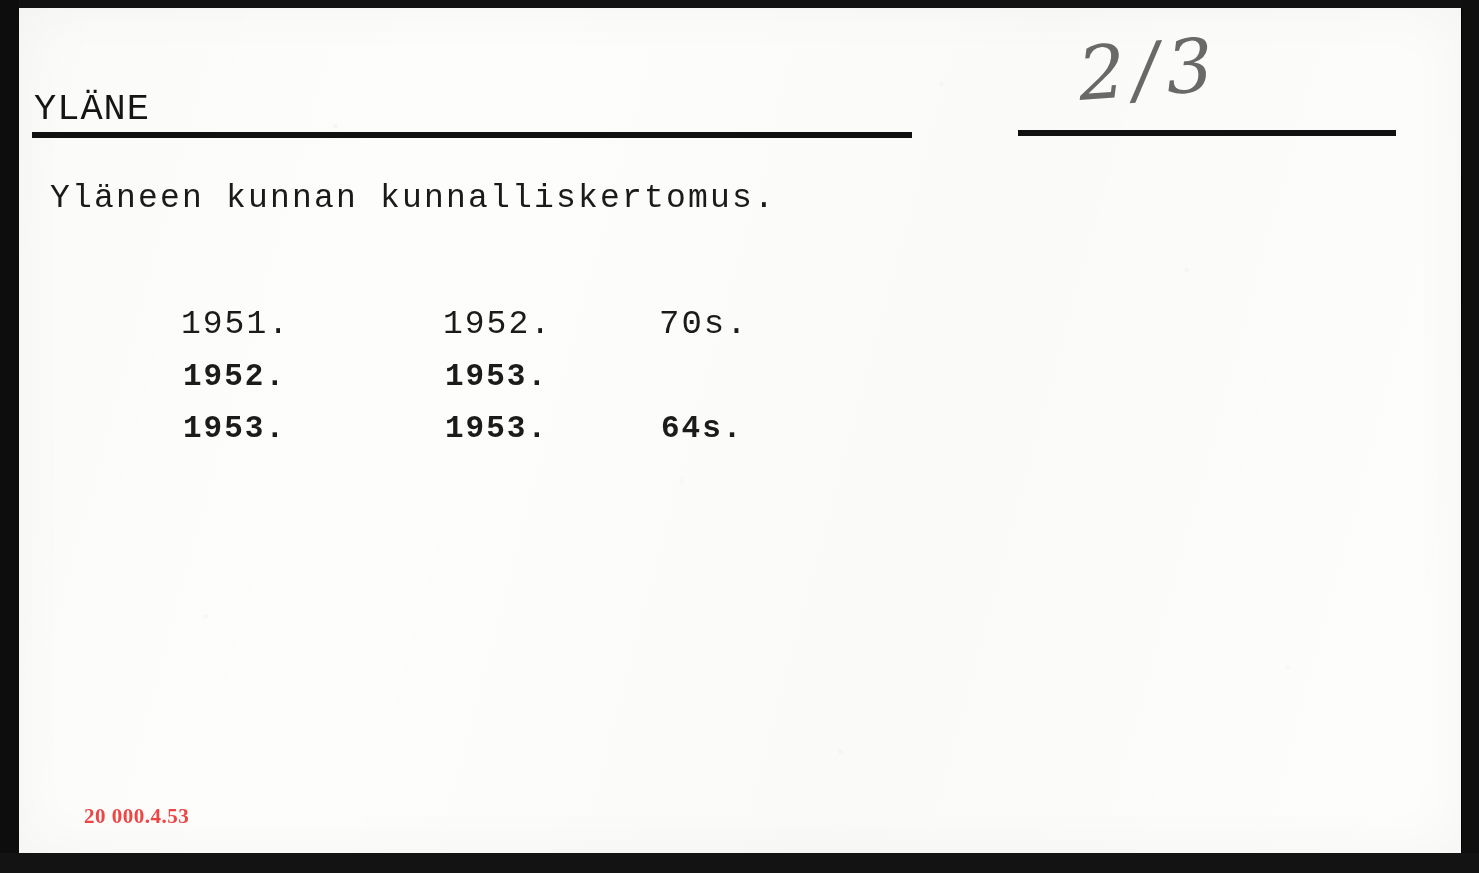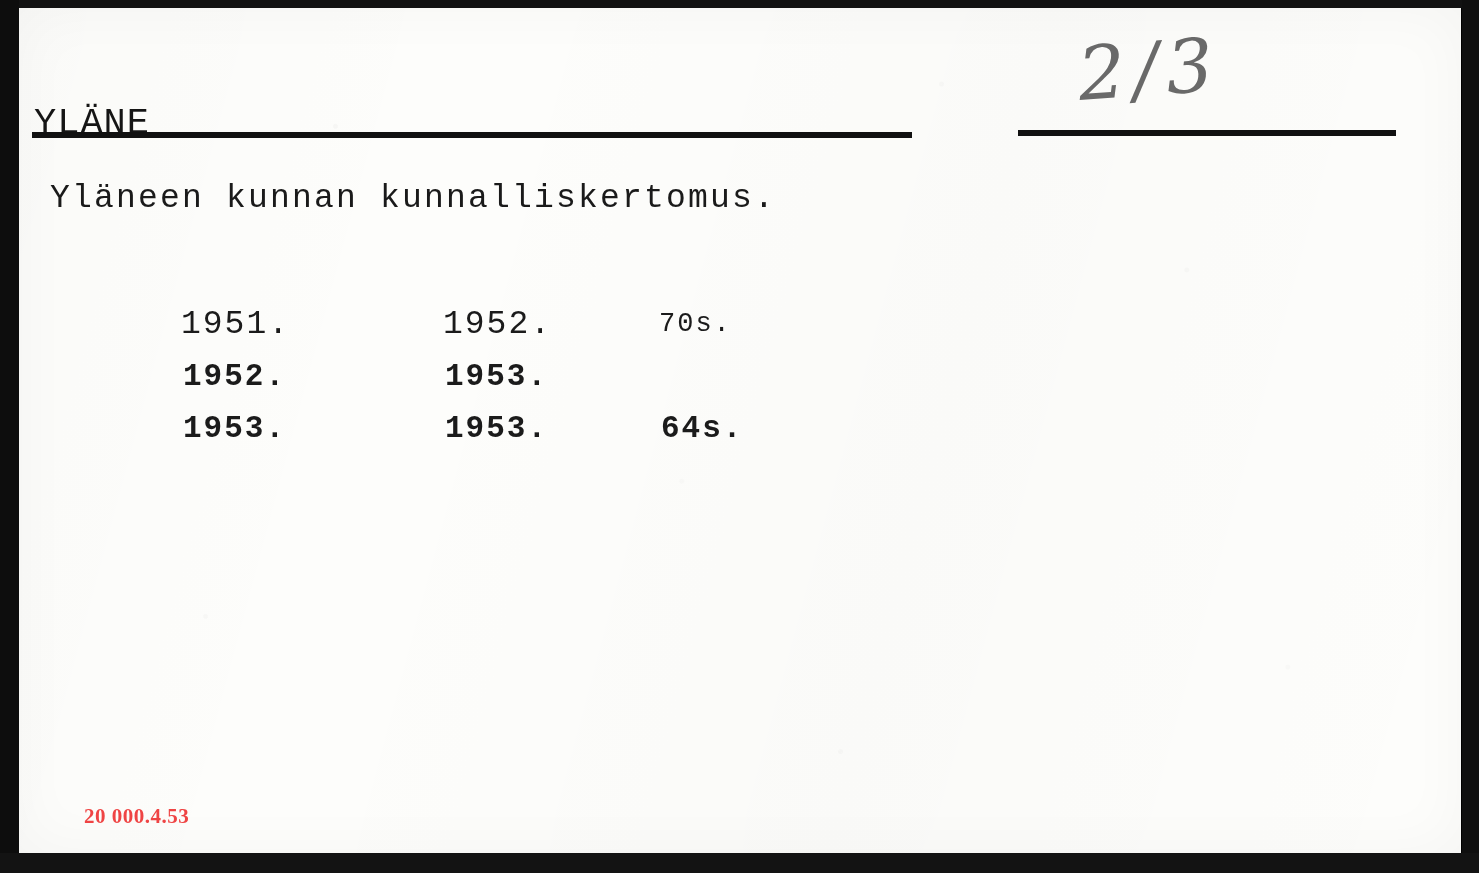--- a/index.html
+++ b/index.html
@@ -74,21 +74,21 @@
     right: 0;
     top: 0;
     height: 8px;
     background: #121212;
   }
 
   
   .heading {
     position: absolute;
     left: 16px;
-    top: 94px;
+    top: 80px;
     font-size: 37px;
     letter-spacing: 1px;
     color: #151515;
     white-space: pre;
   }
   .heading-rule {
     position: absolute;
     left: 14px;
     top: 124px;
     width: 880px;
@@ -138,21 +138,21 @@
   .row {
     display: flex;
     height: 52px;
     align-items: center;
     white-space: pre;
     color: #1b1b1b;
     letter-spacing: 2px;
   }
   .row .c0 { width: 262px; font-size: 33px; margin-left: 11px; }
   .row .c1 { width: 216px; font-size: 33px; }
-  .row .c2 { width: 160px; font-size: 27px; }
+  .row .c2 { width: 160px; font-size: 34px; }
 
   
   .row-0 { margin-left: 4px; }
   .row-1, .row-2 { margin-left: 6px; font-weight: 600; }
   .row-1 .c0, .row-2 .c0,
   .row-1 .c1, .row-2 .c1,
   .row-1 .c2, .row-2 .c2 { font-size: 31px; }
 
   
   .footer-code {

